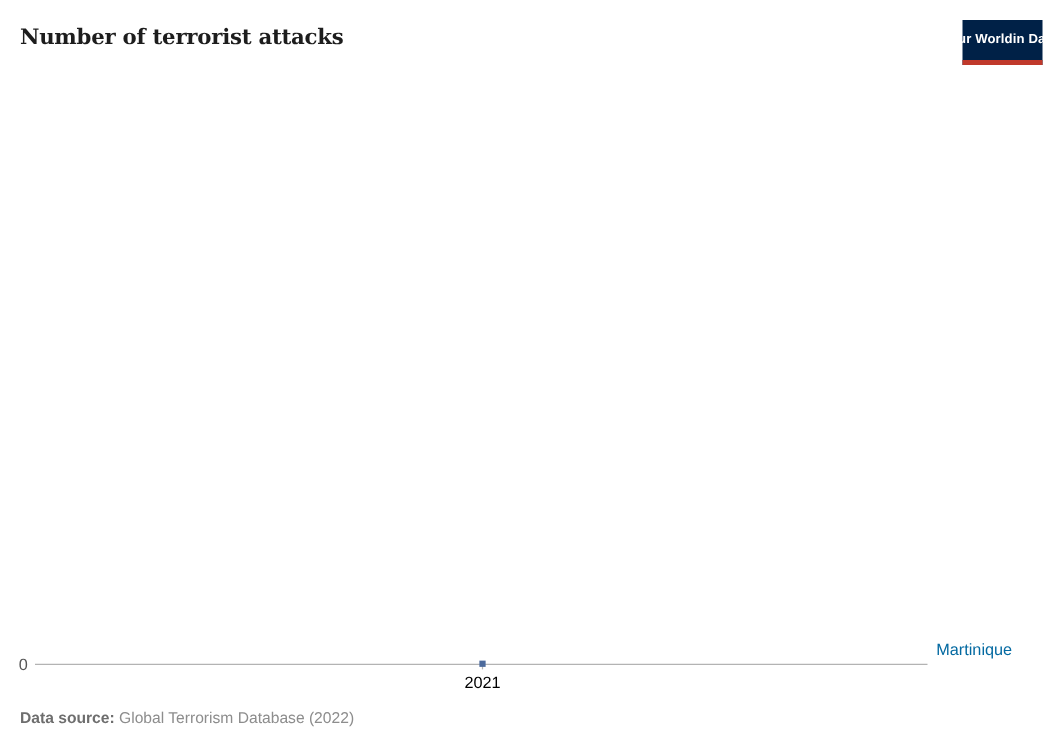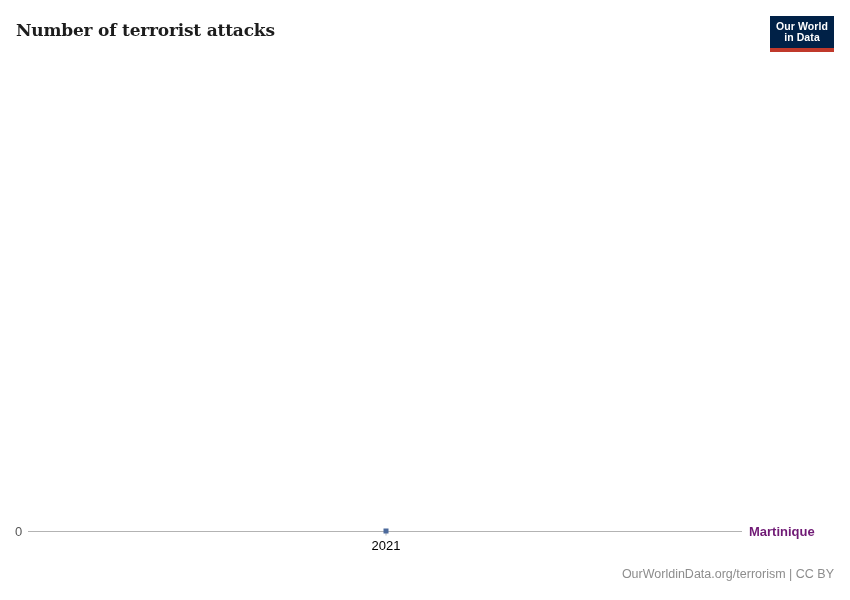--- a/index.html
+++ b/index.html
@@ -50,21 +50,21 @@
   #owid-logo {
     position: absolute;
     left: 770px;
     top: 16px;
     width: 64px;
     height: 36px;
     background: #002147;
     border-bottom: 4px solid #c0392b;
     box-sizing: border-box;
     display: flex;
-    flex-direction: column;
+    flex-direction: row;
     align-items: center;
     justify-content: center;
     cursor: pointer;
   }
   #owid-logo .logo-line {
     font-family: "Liberation Sans", sans-serif;
     font-size: 10.5px;
     font-weight: 700;
     line-height: 11.5px;
     color: #ffffff;
@@ -109,28 +109,27 @@
     font-size: 13px;
     line-height: 15px;
     color: #000000;
     white-space: nowrap;
   }
 
   
   #series-label-martinique {
     position: absolute;
     left: 749px;
-    top: 524px;
+    top: 512px;
     font-family: "Liberation Sans", sans-serif;
     font-size: 13px;
     line-height: 15px;
-    color: #701a75;
+    color: #0369a1;
     white-space: nowrap;
     cursor: pointer;
-    font-weight: bold;
   }
 
   
   #footer {
     position: absolute;
     left: 0;
     top: 566px;
     width: 850px;
     height: 26px;
   }
@@ -183,14 +182,17 @@
   <rect x="383.5" y="528.5" width="5" height="5" fill="#4c6a9c"></rect>
 </svg>
 
 <div id="y-axis-label-0">0</div>
 
 <div id="x-tick-2021">2021</div>
 
 <div id="series-label-martinique">Martinique</div>
 
 <div id="footer">
-  <div id="footer-license">OurWorldinData.org/terrorism | CC BY</div>
+  <div id="footer-source">
+    <span class="lbl">Data source:</span>
+    <span>Global Terrorism Database (2022)</span>
+  </div>
 </div>
 
 </body></html>

